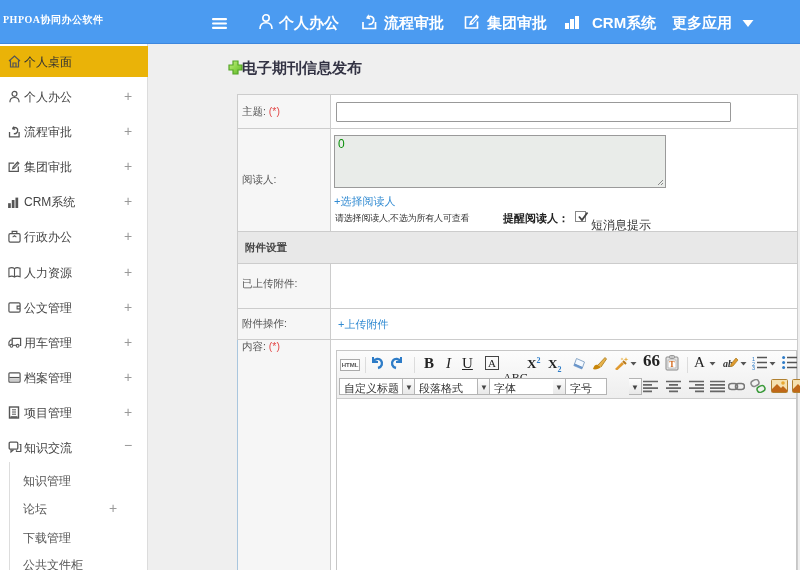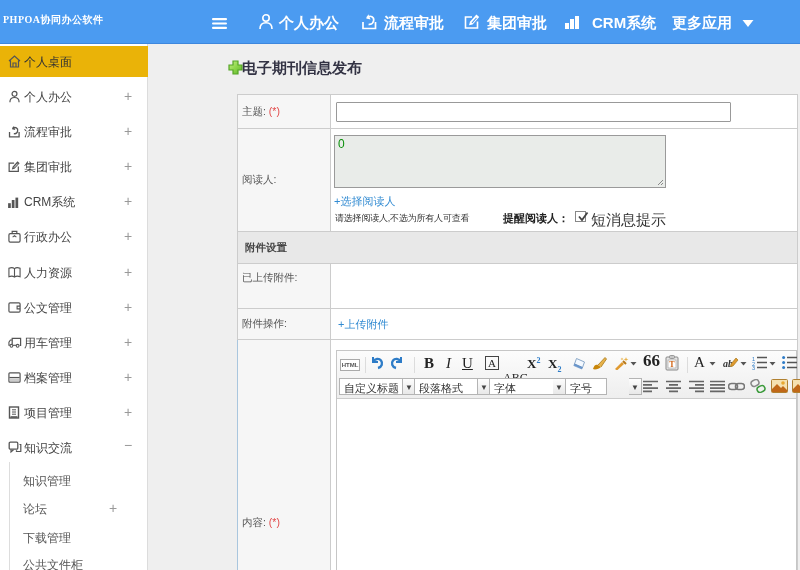--- a/index.html
+++ b/index.html
@@ -226,38 +226,38 @@
       </div>
       <div style="margin-top:6px"><a class="lnk" href="#" style="font-size:11px">+选择阅读人</a></div>
       <div style="position:relative;height:18px">
         <span style="position:absolute;left:1px;top:3px;font-size:9px;letter-spacing:-0.2px;color:#333">请选择阅读人,不选为所有人可查看</span>
         <b style="position:absolute;left:169px;top:2px;font-size:11px;color:#222">提醒阅读人：</b>
         <span style="position:absolute;left:241px;top:2px;width:11px;height:11px;border:1px solid #888;background:#fff">
               <svg style="position:absolute;left:1px;top:-1px" width="12" height="12" viewBox="0 0 12 12">
                 <path d="M2 5.5 L5 9 L10.5 1.5" stroke="#444" stroke-width="1.8" fill="none"></path>
               </svg>
             </span>
-        <span style="position:absolute;left:257px;top:2px;font-size:15px;color:#333">短消息提示</span>
+        <span style="position:absolute;left:257px;top:8px;font-size:12px;color:#333">短消息提示</span>
       </div>
     </td>
   </tr>
   <tr style="height:32px">
     <td colspan="2" style="background:#e8e8e8;padding-left:7px;font-weight:bold;color:#444">附件设置</td>
   </tr>
   <tr style="height:45px">
-    <td class="lb" style="vertical-align:top;padding-top:7px">已上传附件:</td>
+    <td class="lb" style="vertical-align:top;padding-top:13px">已上传附件:</td>
     <td class="ct"></td>
   </tr>
   <tr style="height:31px">
     <td class="lb">附件操作:</td>
     <td class="ct"><a class="lnk" href="#" style="margin-left:2px;font-size:11px">+上传附件</a></td>
   </tr>
   <tr style="height:280px">
     <td class="lb" style="border-left:1px solid #a9c6de;vertical-align:top">
-          <div style="margin-top:176px">内容: <span class="red">(*)</span></div>
+          <div style="">内容: <span class="red">(*)</span></div>
         </td>
     <td class="ct" style="vertical-align:top;padding:0"></td>
   </tr>
 </tbody>
   </table>
 
 <div id="edit">
   <div id="tbar">
 
     <div class="abs" style="left:3px;top:8px;width:20px;height:12px;border:1px solid #aaa;background:#fff;font-size:6px;font-weight:bold;color:#555;text-align:center;line-height:10px">HTML</div>

